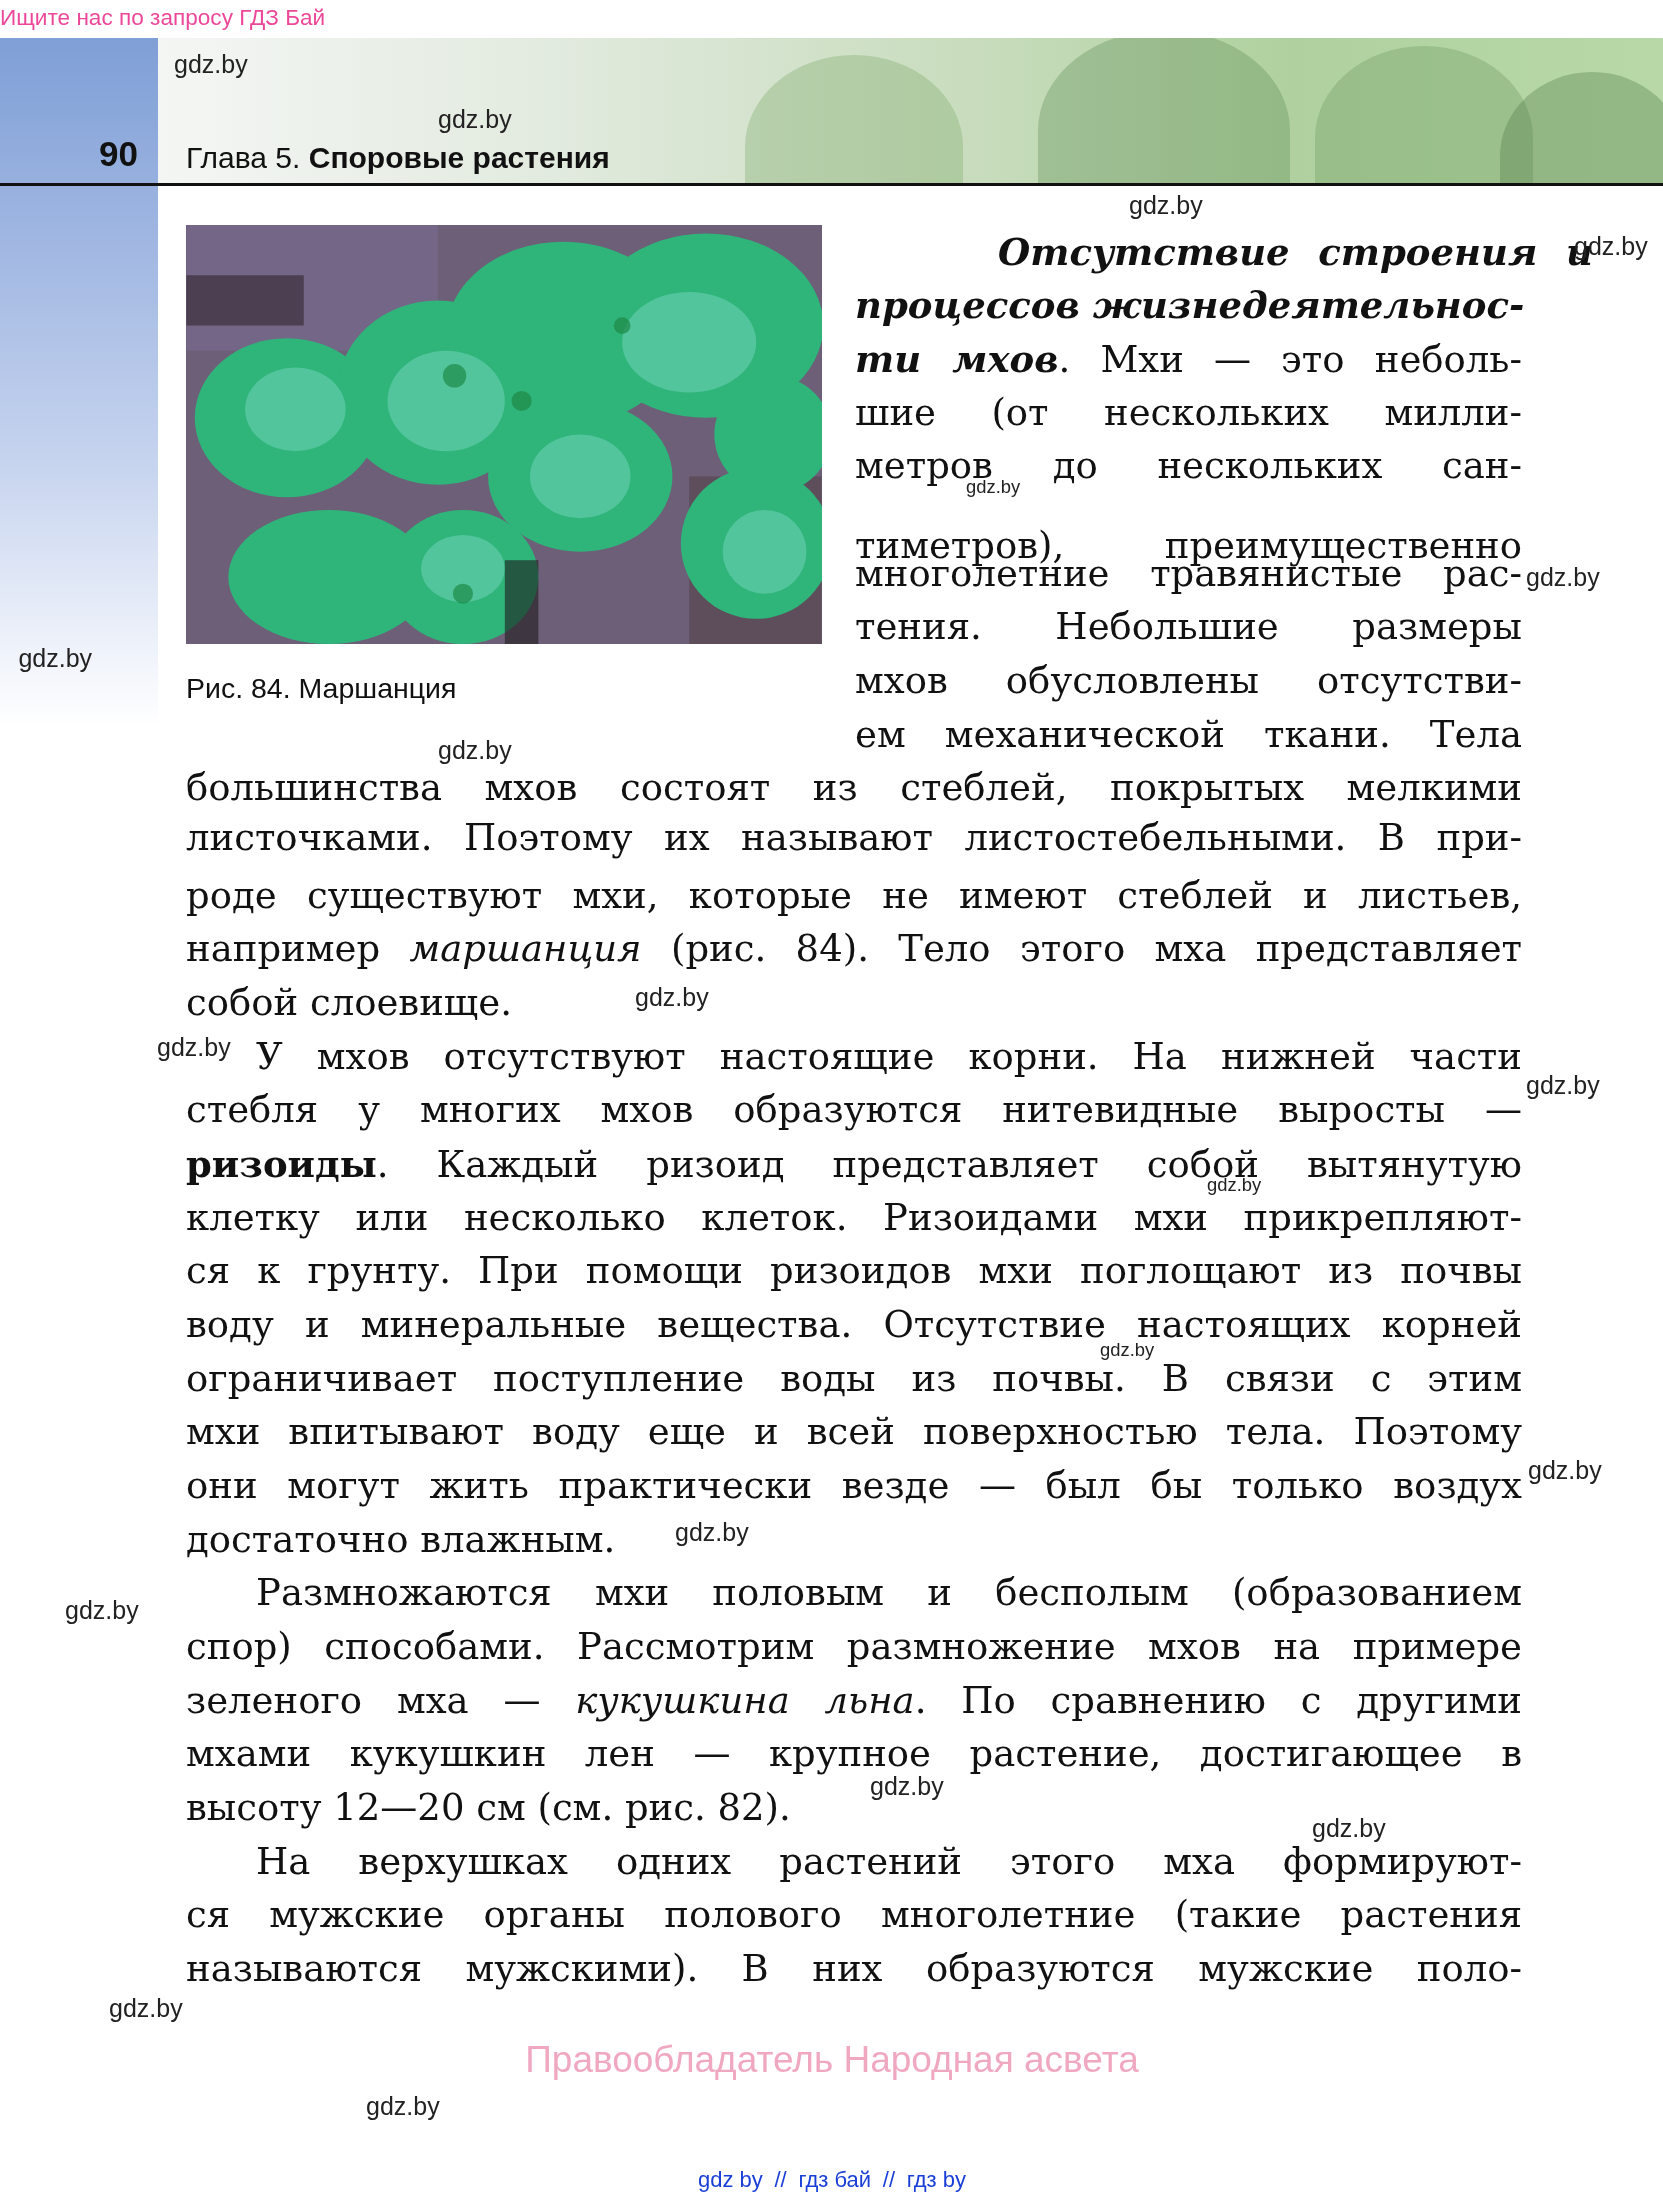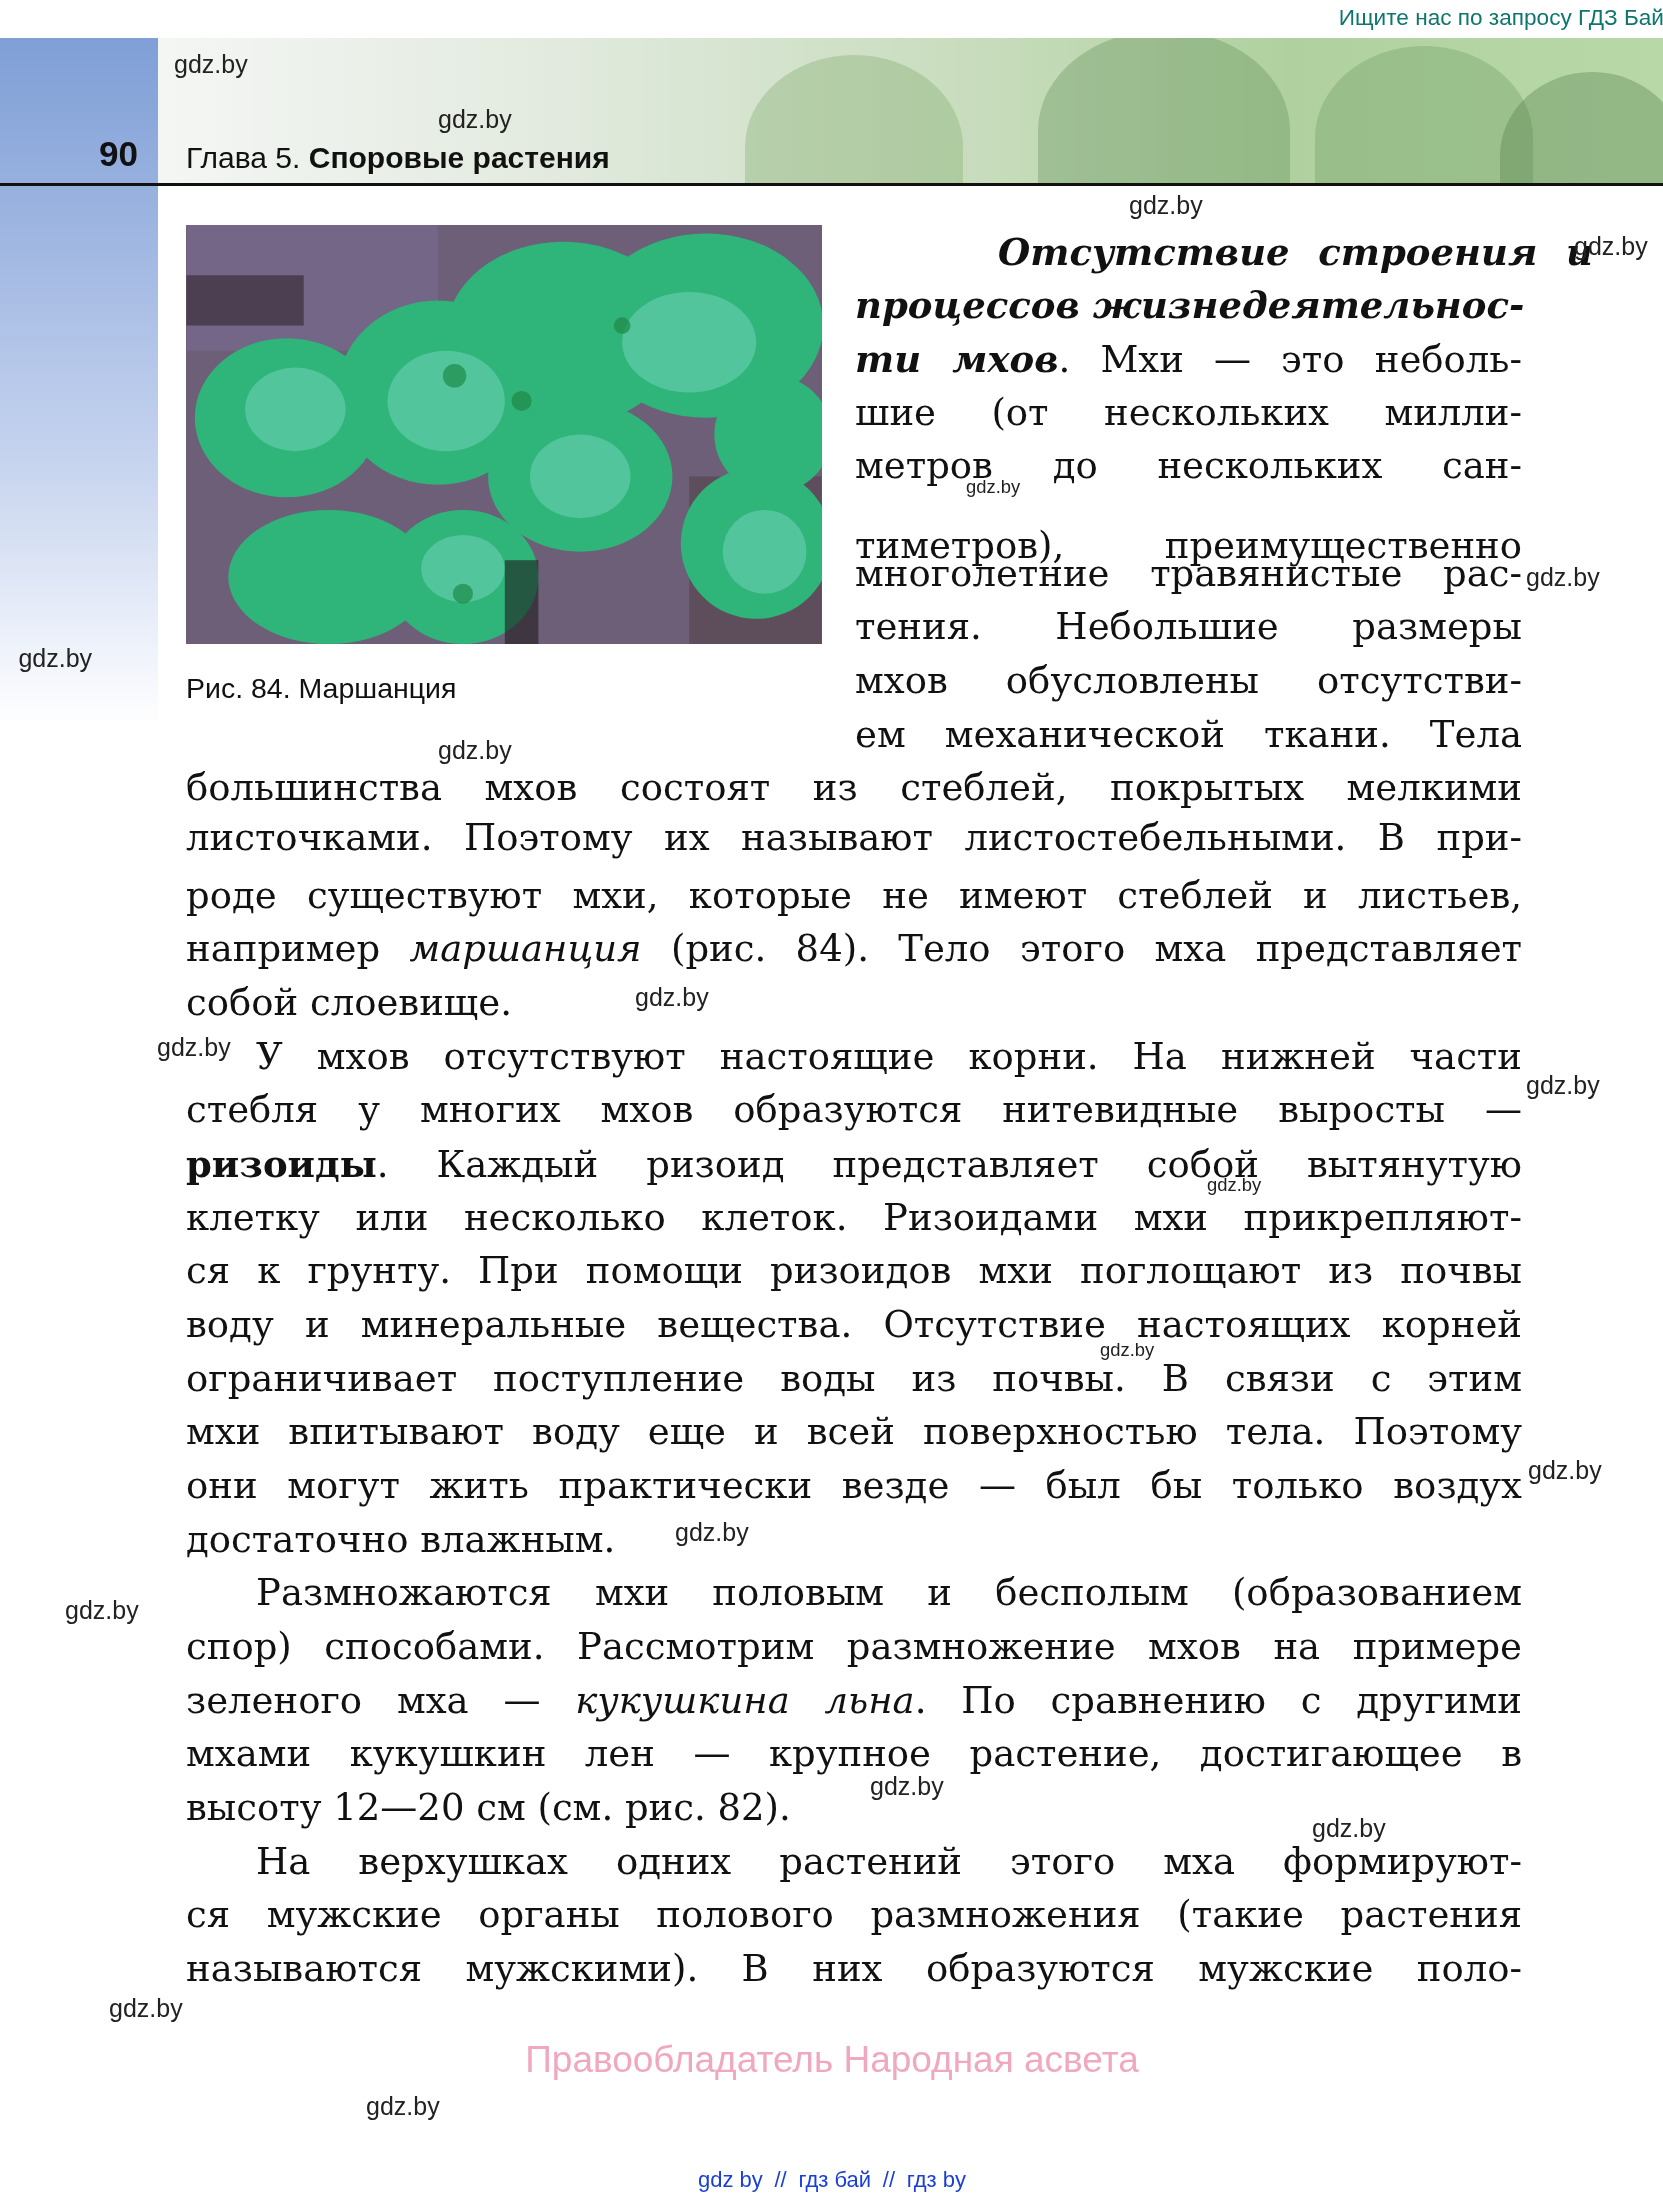--- a/index.html
+++ b/index.html
@@ -1,17 +1,17 @@
 <!DOCTYPE html>
 <html style="font-size:13.4px"><head>
 <meta charset="utf-8">
 <style>
   html, body { margin: 0; padding: 0; background: #ffffff; }
   body { width: 1664px; height: 2205px; position: relative; overflow: hidden; font-family: "DejaVu Serif", serif; color: #111; }
-  .topbanner { position: absolute; top: 0; left: 0; width: 1664px; height: 35px; text-align: right; font-family: "Liberation Sans", sans-serif; font-size: 22.6px; line-height: 35px; color: #0f766e; }
+  .topbanner { position: absolute; top: 0; left: 0; width: 1664px; height: 35px; text-align: left; font-family: "Liberation Sans", sans-serif; font-size: 22.6px; line-height: 35px; color: #ec4899; }
   .sidebar { position: absolute; left: 0; top: 38px; width: 158px; height: 688px; background: linear-gradient(to bottom, #7f9fd6 0%, #9bb3e0 25%, #c4d2ee 60%, #ffffff 100%); }
   .header-band { position: absolute; left: 158px; top: 38px; width: 1506px; height: 145px;
     background: linear-gradient(to right, #f4f6f4 0%, #e3ebe0 25%, #c7dcbc 55%, #b0d19f 75%, #b8d8a8 100%); overflow: hidden; }
   .fern { position: absolute; border-radius: 50% 50% 0 0; opacity: .35; }
   .header-rule { position: absolute; left: 0; top: 183px; width: 1664px; height: 2.5px; background: #111; }
   .page-number { position: absolute; left: 0; top: 134px; width: 138px; text-align: right; font-family: "Liberation Sans", sans-serif; font-weight: bold; font-size: 35px; color: #111; }
   .chapter { position: absolute; left: 186px; top: 141px; font-family: "Liberation Sans", sans-serif; font-size: 30px; color: #111; }
   .chapter b { font-weight: bold; }
   .wm { position: absolute; font-family: "Liberation Sans", sans-serif; color: #222; white-space: nowrap; }
   .wm.lg { font-size: 25px; }
@@ -111,21 +111,21 @@
     <div class="line col-f" style="top: 1352px;"><span>ограничивает поступление воды из почвы. В связи с этим</span></div>
     <div class="line col-f" style="top: 1405px;"><span>мхи впитывают воду еще и всей поверхностью тела. Поэтому</span></div>
     <div class="line col-f" style="top: 1459px;"><span>они могут жить практически везде — был бы только воздух</span></div>
     <div class="line col-f last" style="top: 1513px;"><span>достаточно влажным.</span></div>
     <div class="line col-i" style="top: 1566px;"><span>Размножаются мхи половым и бесполым (образованием</span></div>
     <div class="line col-f" style="top: 1620px;"><span>спор) способами. Рассмотрим размножение мхов на примере</span></div>
     <div class="line col-f" style="top: 1674px;"><span>зеленого мха — </span><span class="it">кукушкина льна</span><span>. По сравнению с другими</span></div>
     <div class="line col-f" style="top: 1727px;"><span>мхами кукушкин лен — крупное растение, достигающее в</span></div>
     <div class="line col-f last" style="top: 1781px;"><span>высоту 12—20 см (см. рис. 82).</span></div>
     <div class="line col-i" style="top: 1835px;"><span>На верхушках одних растений этого мха формируют-</span></div>
-    <div class="line col-f" style="top: 1888px;"><span>ся мужские органы полового размножения (такие растения</span></div>
+    <div class="line col-f" style="top: 1888px;"><span>ся мужские органы полового многолетние (такие растения</span></div>
     <div class="line col-f" style="top: 1942px;"><span>называются мужскими). В них образуются мужские поло-</span></div>
   </div>
 
 <div id="watermarks">
     <span class="wm lg" style="left: 174px; top: 50px;">gdz.by</span>
     <span class="wm lg" style="left: 438px; top: 105px;">gdz.by</span>
     <span class="wm lg" style="left: 1129px; top: 191px;">gdz.by</span>
     <span class="wm lg" style="left: 1574px; top: 232px;">gdz.by</span>
     <span class="wm sm" style="left: 966px; top: 476px;">gdz.by</span>
     <span class="wm lg" style="left: 1526px; top: 563px;">gdz.by</span>

